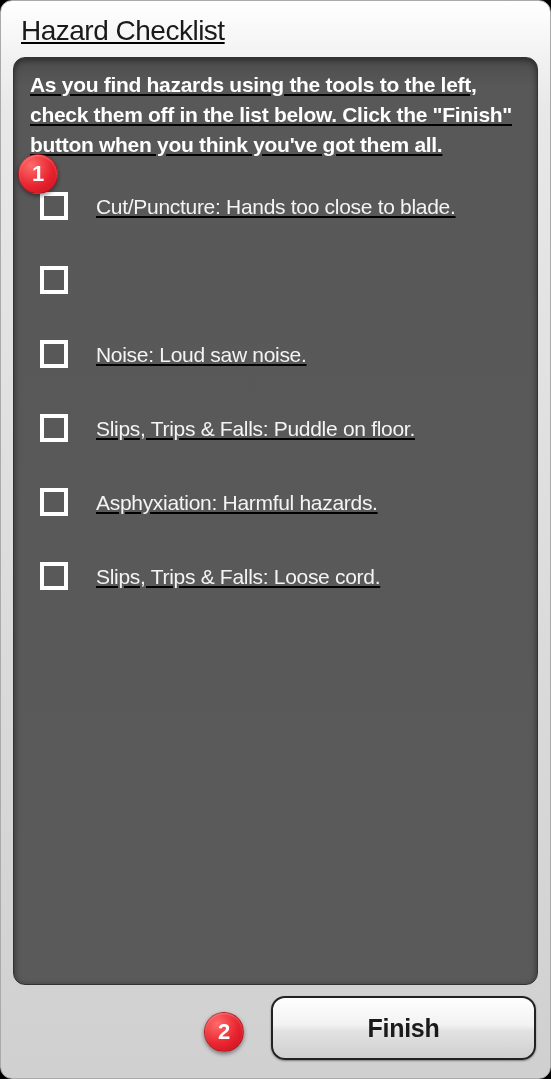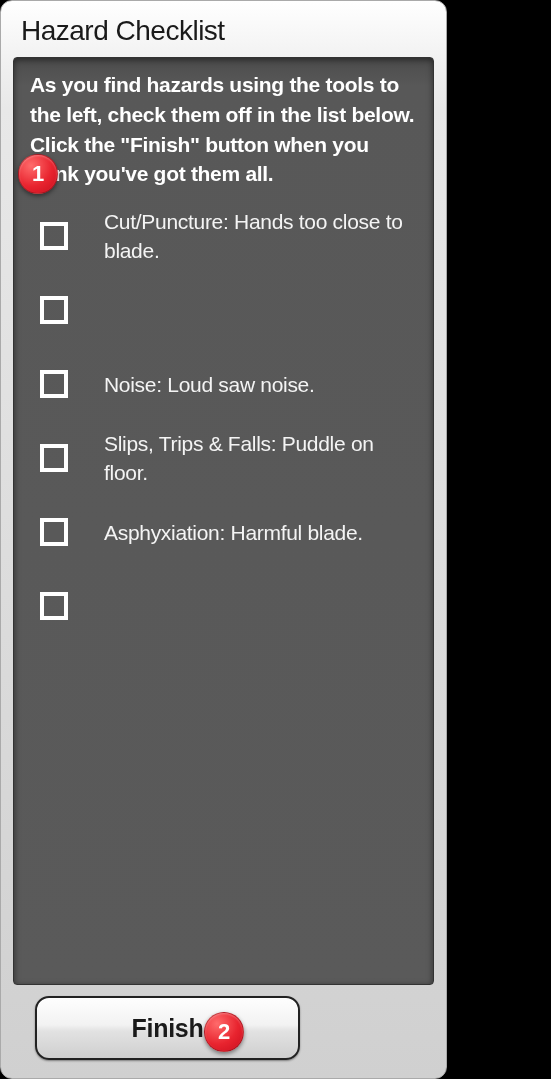--- a/index.html
+++ b/index.html
@@ -4,58 +4,59 @@
 <style>
   * { box-sizing: border-box; }
   html, body {
     margin: 0; padding: 0;
     width: 551px; height: 1079px;
     background: #000;
     font-family: "Segoe UI", "Helvetica Neue", Arial, sans-serif;
   }
   .panel {
     position: relative;
-    width: 447px; height: 1079px;
+    width: 551px; height: 1079px;
     background: linear-gradient(to bottom, #ffffff 0%, #f0f0f0 6%, #e8e8e8 10%, #d0d0d0 100%);
     border: 1px solid #aaa;
     border-radius: 12px;
     padding: 8px 12px 12px 12px;
+    text-decoration: underline;
   }
   .panel-title {
     font-size: 28px;
     color: #1a1a1a;
     padding: 6px 6px 10px 8px;
     font-weight: 400;
     letter-spacing: -0.5px;
   }
   .inner {
     background: #585858;
     background: linear-gradient(to bottom, #4c4c4c 0%, #585858 3%, #5a5a5a 100%);
     border: 1px solid #333;
-    border-radius: 4px;
+    border-radius: 12px;
     box-shadow: inset 0 2px 6px rgba(0,0,0,0.5);
     width: 100%;
     height: 928px;
     padding: 12px 14px 12px 16px;
     color: #fff;
     font-size: 21px;
     line-height: 1.42;
   }
   .instructions {
     font-weight: 600;
     letter-spacing: -0.3px;
   }
   .items {
     margin-top: 10px;
     padding-left: 10px;
   }
   .item {
     display: flex;
     align-items: center;
-    gap: 36px;
+    gap: 28px;
     min-height: 74px;
     padding: 2px 0;
   }
   .checkbox {
     flex: 0 0 28px;
     width: 28px; height: 28px;
     border: 4px solid #fff;
     background: transparent;
   }
   .item-label {
@@ -63,23 +64,22 @@
     font-size: 21px;
     letter-spacing: -0.3px;
     color: #f4f4f4;
     line-height: 1.4;
   }
   .footer {
     position: absolute;
     left: 0; right: 0; bottom: 18px;
     display: flex;
     align-items: center;
-    justify-content: flex-start;
+    justify-content: flex-end;
     padding-right: 14px;
-    margin-left: 34px;
   }
   .finish-button {
     width: 265px;
     height: 64px;
     border: 2px solid #222;
     border-radius: 14px;
     background: linear-gradient(to bottom, #fefefe 0%, #f2f2f2 45%, #e2e2e2 55%, #cfcfcf 100%);
     box-shadow: inset 0 1px 0 #fff, 0 1px 2px rgba(0,0,0,0.4);
     font-size: 25px;
     font-weight: 700;
@@ -126,24 +126,25 @@
       <div class="item">
         <div class="checkbox"></div>
         <div class="item-label">Noise: Loud saw noise.</div>
       </div>
       <div class="item">
         <div class="checkbox"></div>
         <div class="item-label">Slips, Trips &amp; Falls: Puddle on floor.</div>
       </div>
       <div class="item">
         <div class="checkbox"></div>
-        <div class="item-label">Asphyxiation: Harmful blade.</div>
+        <div class="item-label">Asphyxiation: Harmful hazards.</div>
       </div>
       <div class="item">
         <div class="checkbox"></div>
+        <div class="item-label">Slips, Trips &amp; Falls: Loose cord.</div>
       </div>
     </div>
   </div>
 
   <div class="footer">
     <div class="finish-button">Finish</div>
   </div>
 
   <div class="callout callout-1">1</div>
   <div class="callout callout-2">2</div>

